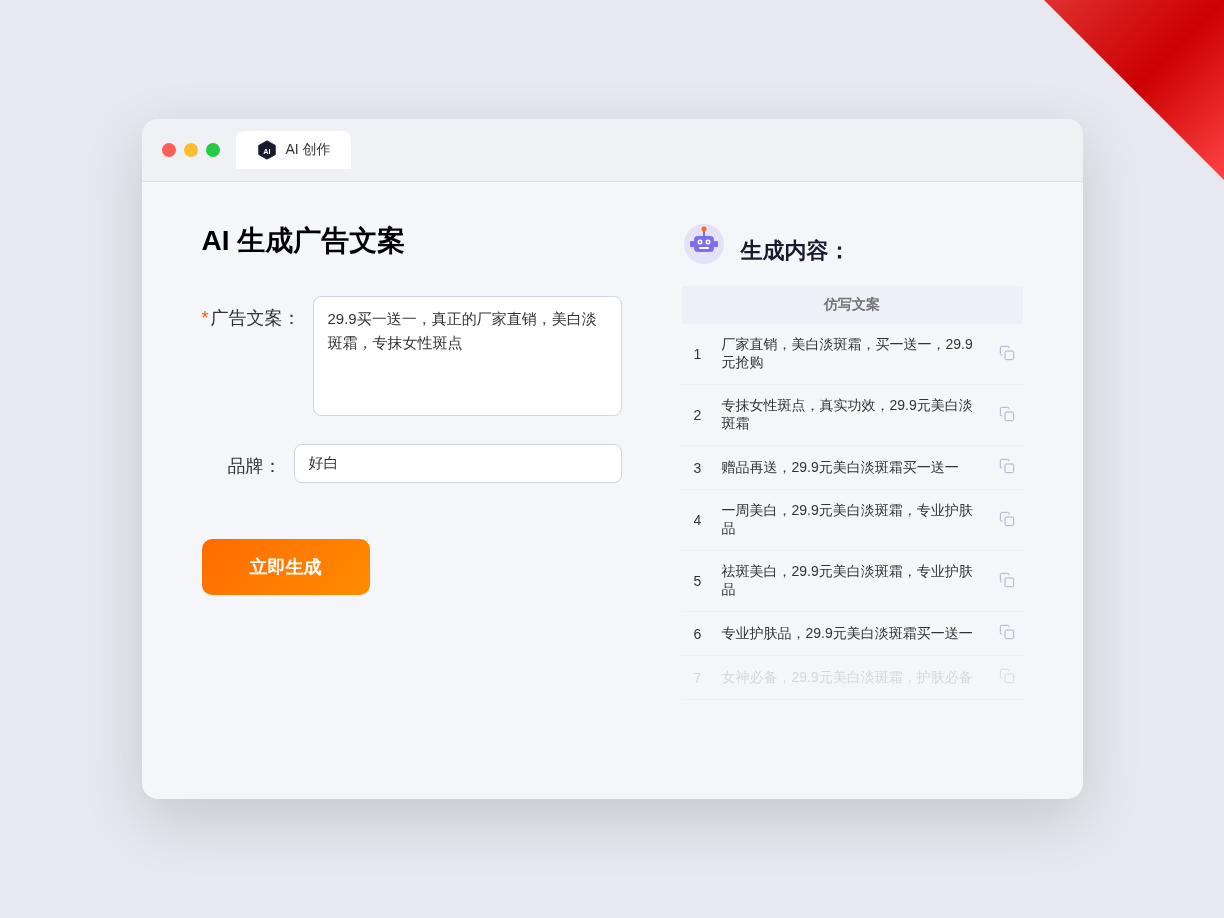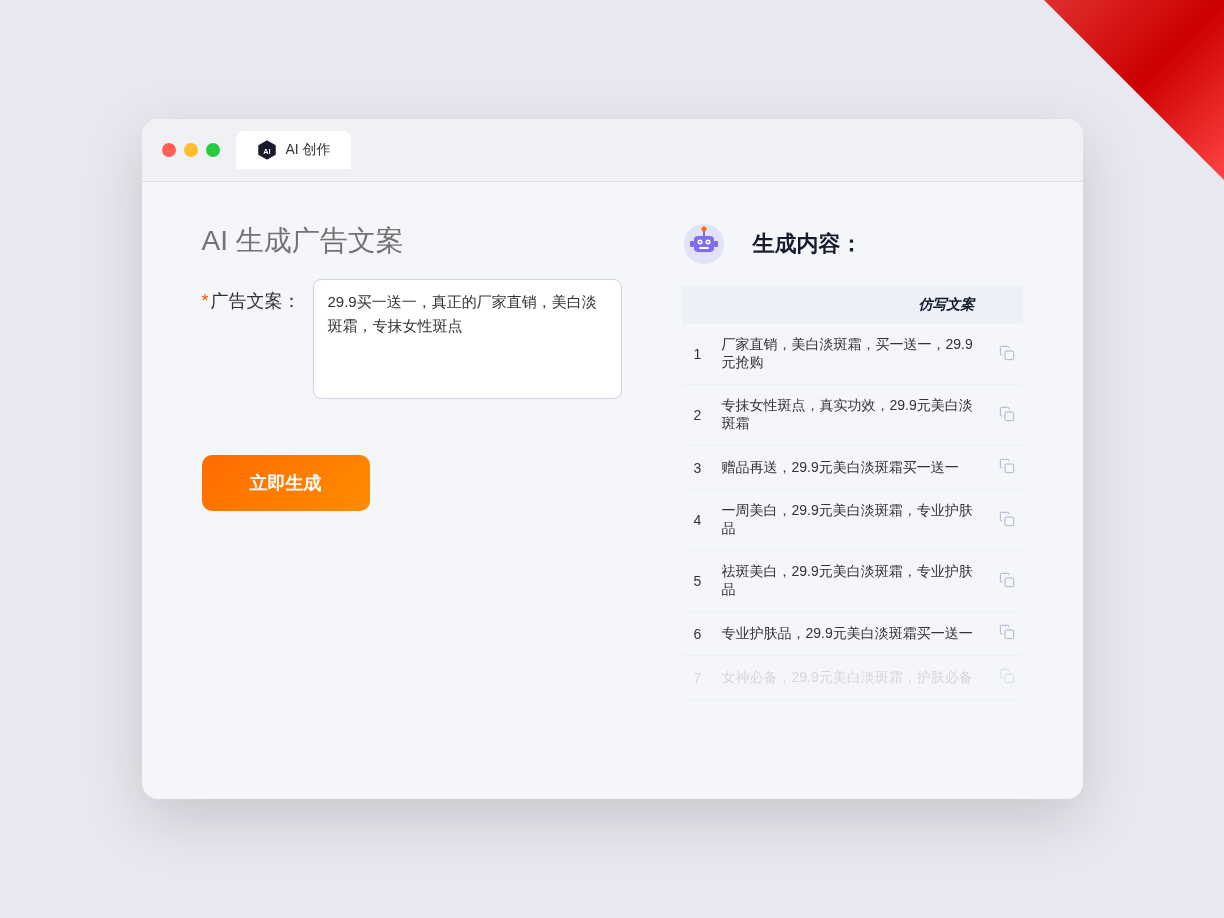--- a/index.html
+++ b/index.html
@@ -92,23 +92,23 @@
       min-height: 600px;
     }
 
     
     .left-panel {
       flex: 0 0 420px;
     }
 
     .page-title {
       font-size: 28px;
-      font-weight: 400;
-      color: #737373;
-      margin-bottom: 19px;
+      font-weight: 700;
+      color: #000000;
+      margin-bottom: 36px;
     }
 
     .form-row {
       display: flex;
       align-items: flex-start;
       margin-bottom: 28px;
       gap: 12px;
     }
 
     .form-label {
@@ -157,22 +157,22 @@
     }
 
     
     .right-panel {
       flex: 1;
       min-width: 0;
     }
 
     .result-header {
       display: flex;
-      align-items: center;
-      gap: 27px;
+      align-items: flex-end;
+      gap: 15px;
       margin-bottom: 20px;
     }
 
     .bot-icon {
       width: 44px;
       height: 44px;
     }
 
     .result-title {
       font-size: 22px;
@@ -183,23 +183,22 @@
     .result-table {
       width: 100%;
       border-collapse: collapse;
     }
 
     .table-header-row th {
       background: #eef0f8;
       padding: 10px 16px;
       font-size: 14px;
       font-weight: 600;
-      color: #0f172a;
-      text-align: right;
-      font-style: italic;
+      color: #737373;
+      text-align: center;
     }
 
     .table-row td {
       padding: 12px 8px;
       font-size: 14px;
       border-bottom: 1px solid #eef0f8;
       vertical-align: middle;
       color: #333;
     }
 
@@ -253,20 +252,24 @@
       <div class="form-row">
         <label class="form-label">
           <span class="required-star">*</span><span>广告文案：</span>
         </label>
         <textarea class="form-input form-textarea" style="">29.9买一送一，真正的厂家直销，美白淡斑霜，专抹女性斑点</textarea>
       </div>
 
       
 
       
+      <div class="form-row">
+        <label class="form-label">品牌：</label>
+        <input type="text" class="form-input" value="好白" style="">
+      </div>
 
       
       <button class="generate-btn">立即生成</button>
     </div>
 
     <div class="right-panel">
       <div class="result-header">
 
         <svg class="bot-icon" viewBox="0 0 44 44" xmlns="http://www.w3.org/2000/svg">
           <circle cx="22" cy="22" r="20" fill="#7c6fef" opacity="0.15"></circle>

